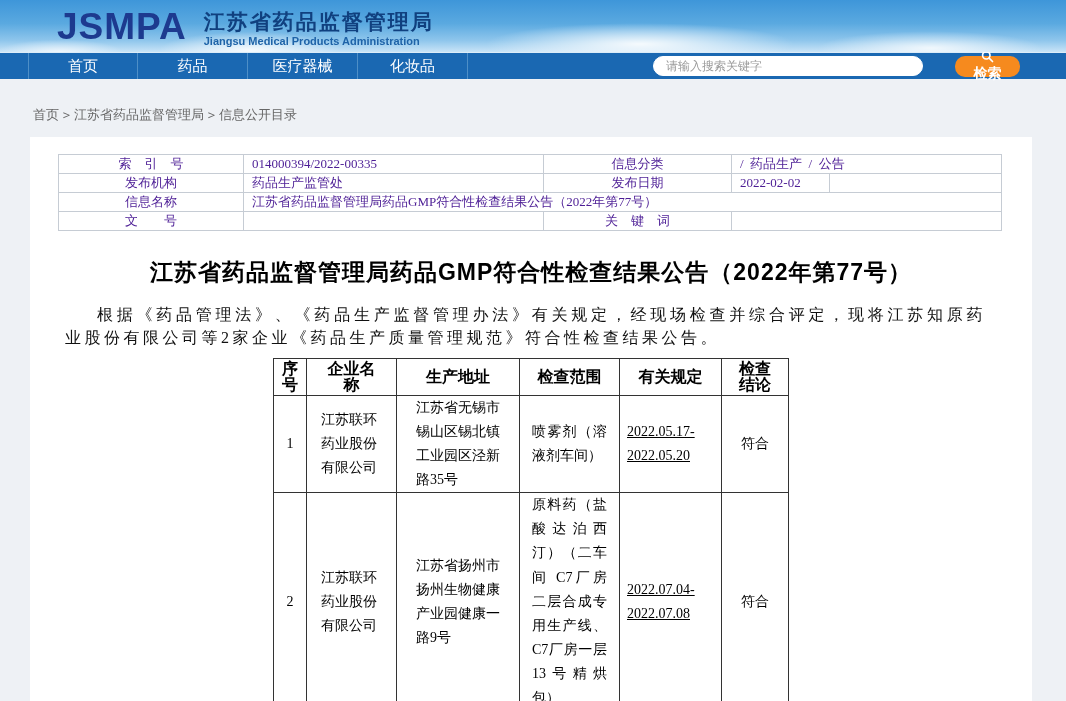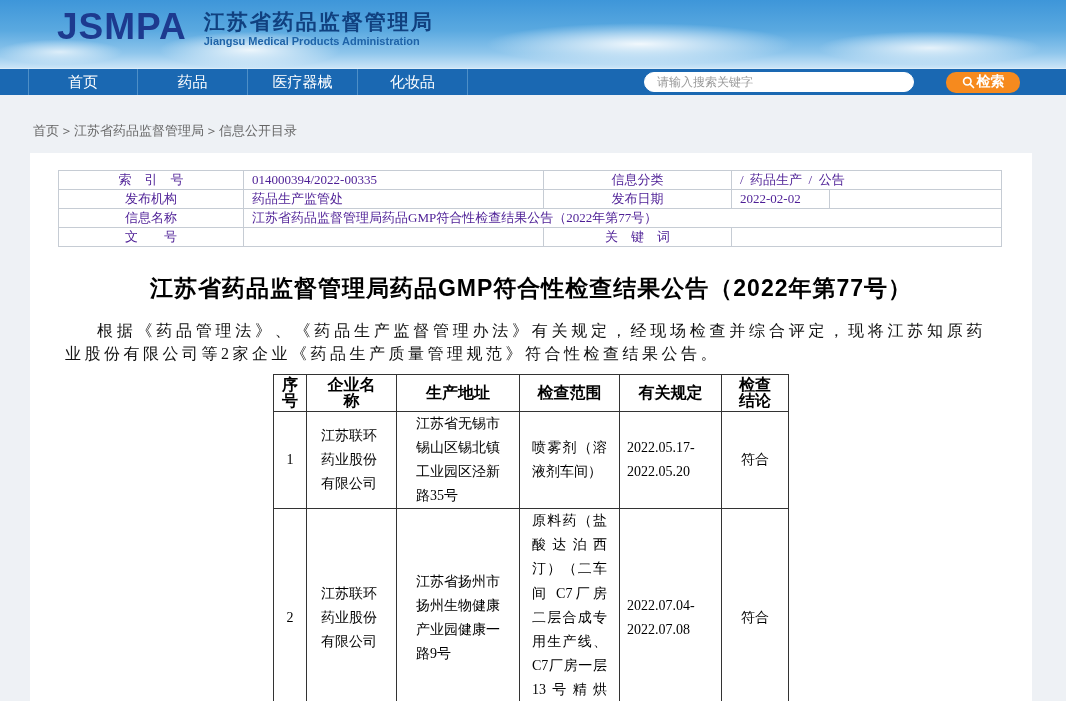--- a/index.html
+++ b/index.html
@@ -5,21 +5,21 @@
   * { box-sizing: border-box; }
   html,body { margin:0; padding:0; }
   body {
     width:1066px; height:701px; overflow:hidden;
     background:#eef1f5;
     font-family:"Liberation Sans", sans-serif;
   }
 
   
   .banner {
-    position:relative; height:68px;
+    position:relative; height:52px;
     background:
       radial-gradient(ellipse 130px 26px at 250px 50px, rgba(255,255,255,.85), rgba(255,255,255,0) 70%),
       radial-gradient(ellipse 220px 30px at 640px 44px, rgba(255,255,255,.9), rgba(255,255,255,0) 70%),
       radial-gradient(ellipse 160px 24px at 930px 48px, rgba(255,255,255,.8), rgba(255,255,255,0) 70%),
       radial-gradient(ellipse 90px 18px at 60px 52px, rgba(255,255,255,.7), rgba(255,255,255,0) 70%),
       linear-gradient(180deg,#3e96d9 0%, #5aa9e0 45%, #8fc6ec 78%, #c9e4f7 100%);
   }
   .logo-row { position:absolute; left:57px; top:5px; display:flex; align-items:flex-start; }
   .logo-jsmpa {
     font-size:37px; font-weight:bold; color:#1d3a8f; letter-spacing:1px; line-height:44px;
@@ -40,24 +40,25 @@
   }
   .nav-item:first-child { border-left:1px solid #4e8fc7; }
   .search-wrap { margin-left:auto; display:flex; align-items:center; margin-right:46px;gap:26px; }
   .search-input {
     width:270px; height:20px; border-radius:10px; border:1px solid #fff;
     padding:0 12px; font-size:12px; color:#333; outline:none;
     font-family:"Liberation Sans", sans-serif;
   }
   .search-input::placeholder { color:#9a9a9a; }
   .search-btn {
-    margin-left:6px; width:74px; height:21px; background:#f68a1e; border:none;
+    margin-left:6px; width:65px; height:21px; background:#f68a1e; border:none;
     border-radius:10px; color:#fff; font-size:14px; font-weight:bold;
     display:flex; align-items:center; justify-content:center; gap:2px; cursor:pointer;
     padding:0;
+    flex-direction:column;
   }
   .search-btn svg { display:block; }
 
   
   .breadcrumb { padding:27px 0 13px 33px; font-size:13px; color:#666; }
   .breadcrumb .crumb-link { cursor:pointer; }
   .breadcrumb .sep { margin:0 1px; }
 
   
   .panel {
@@ -94,21 +95,21 @@
   .doc-table th, .doc-table td { border:1px solid #333; vertical-align:middle; }
   .doc-table th {
     font-weight:bold; font-size:16px; line-height:16px; white-space:pre-line;
     padding:2px 0; text-align:center;
   }
   .doc-table td { line-height:1.72; }
   .c-seq    { text-align:center; }
   .c-name   { padding:0 14px; }
   .c-addr   { padding:0 19px; }
   .c-scope  { padding:0 12px; text-align:justify; }
-  .c-time   { padding:0 7px; white-space:pre-line; }
+  .c-time   { padding:0 7px; white-space:pre-line;text-decoration:underline; }
   .c-result { text-align:center; }
 </style>
 </head>
 <body>
 
 <div class="banner">
   <div class="logo-row">
     <div class="logo-jsmpa">JSMPA</div>
     <div class="org-names">
       <div class="org-cn">江苏省药品监督管理局</div>

